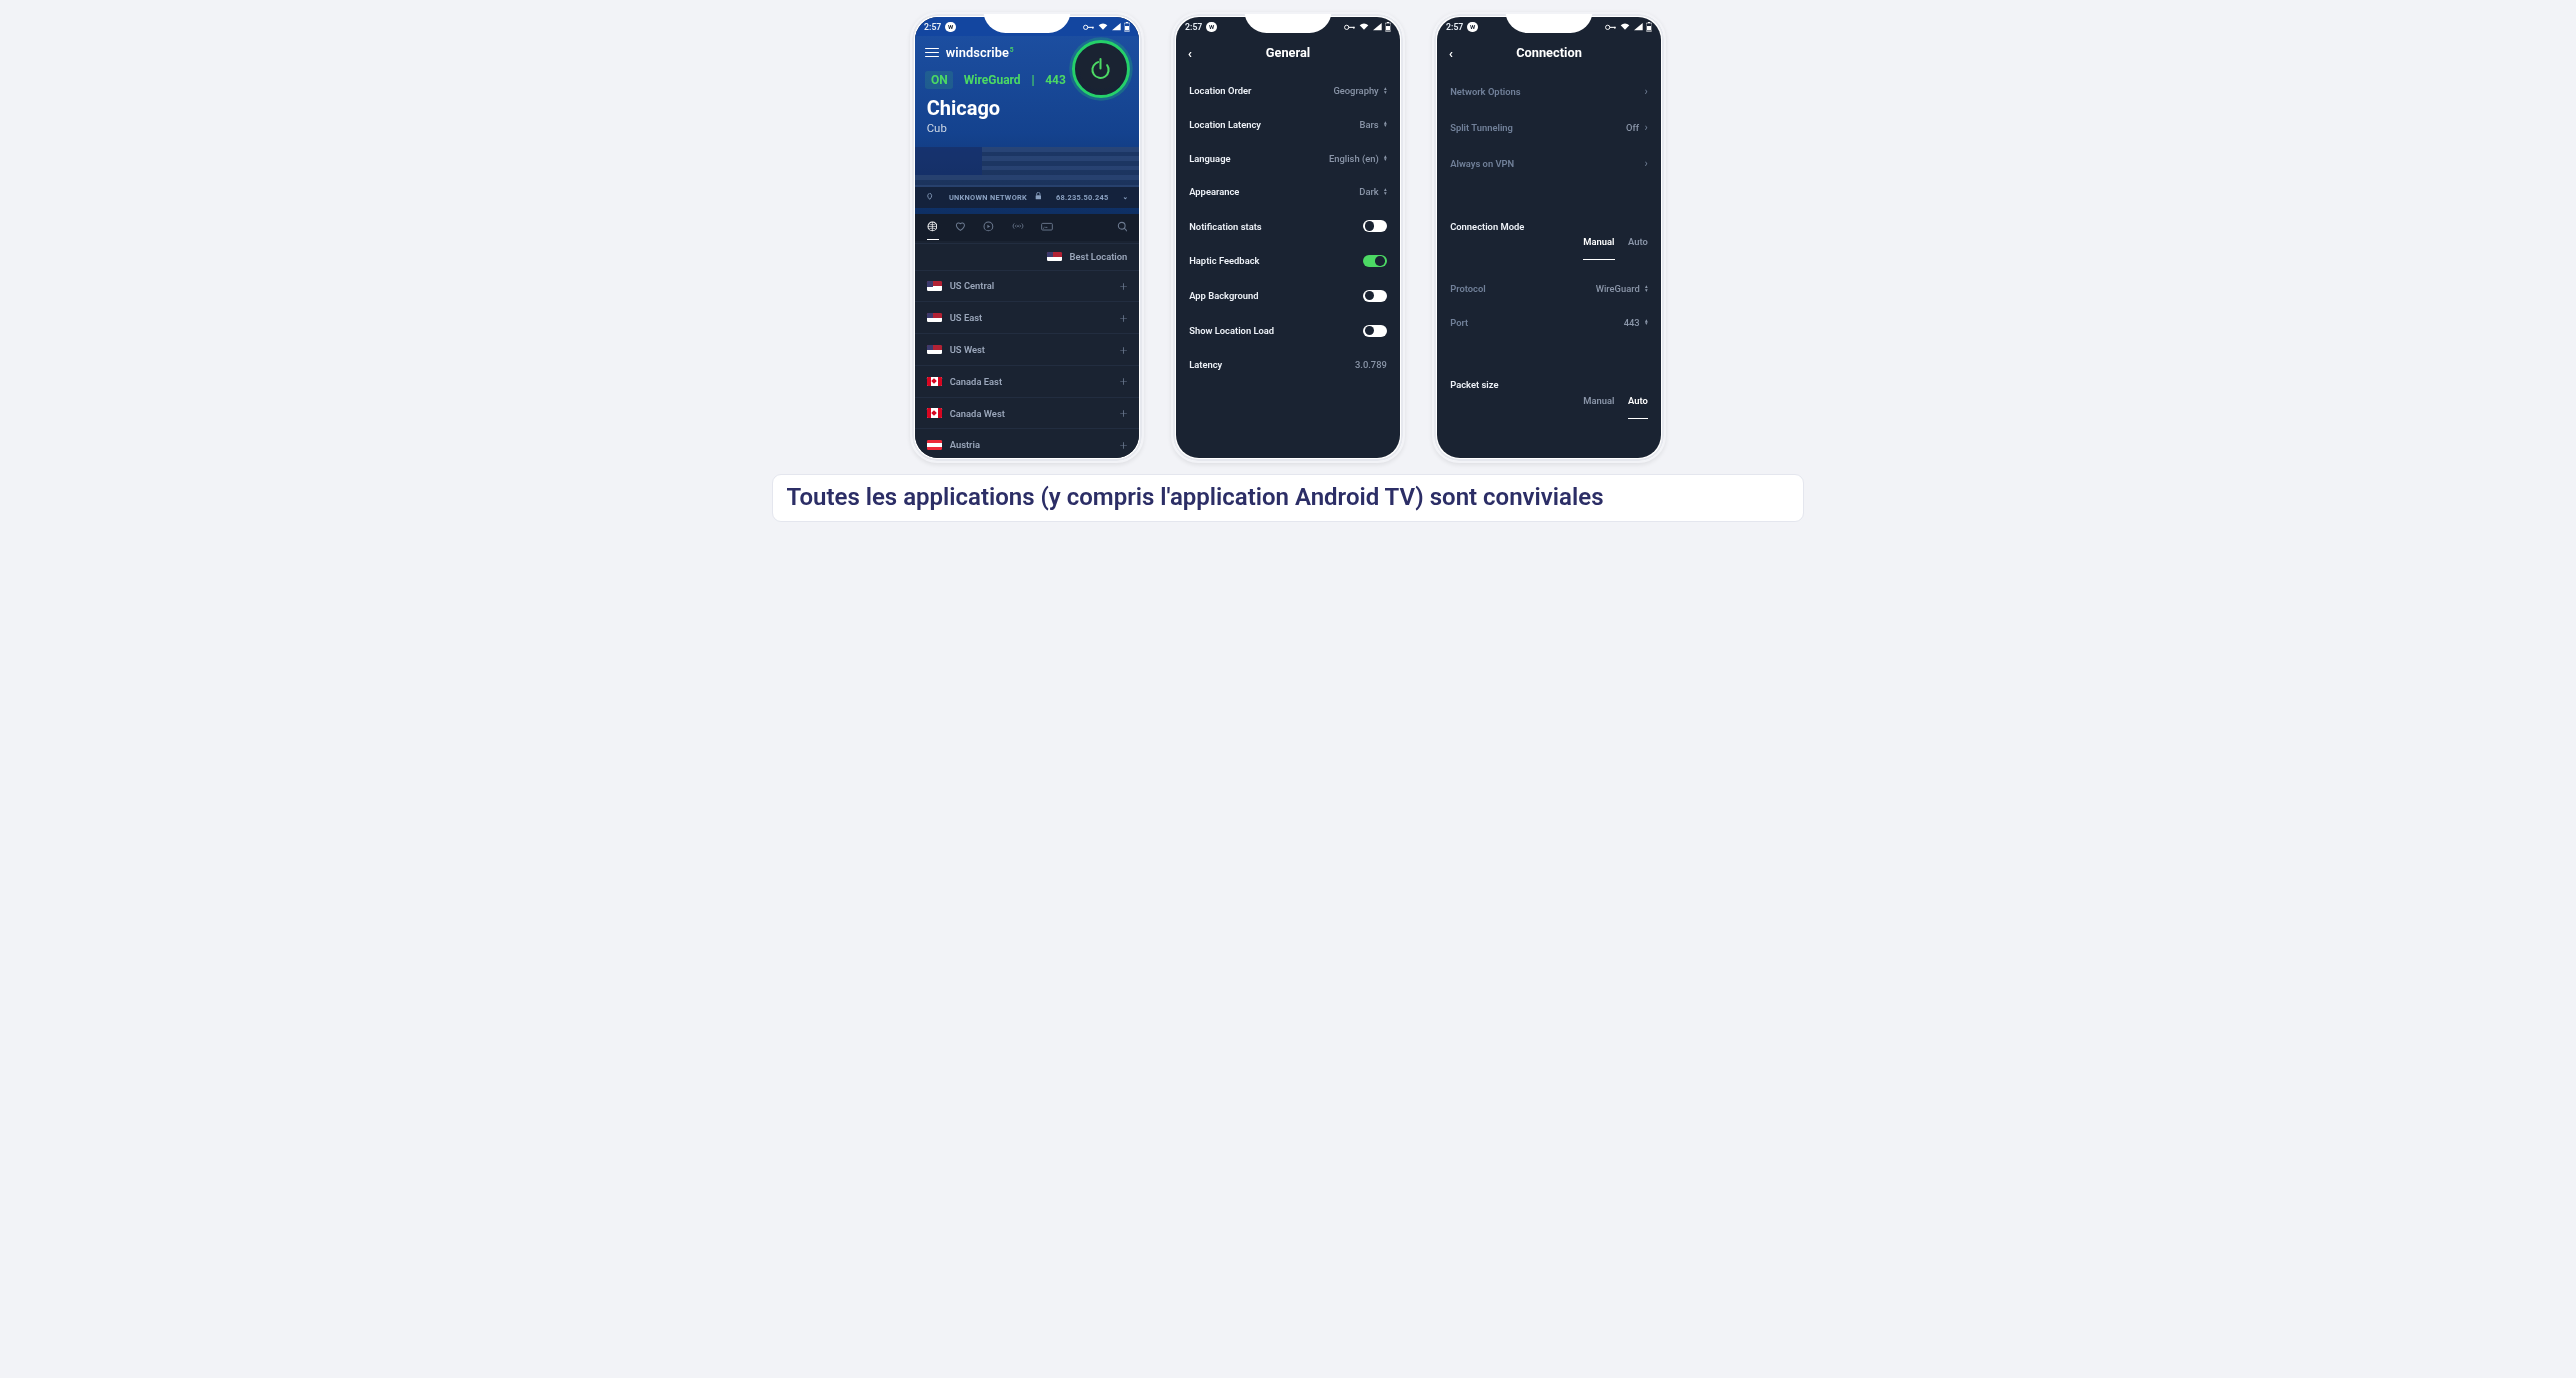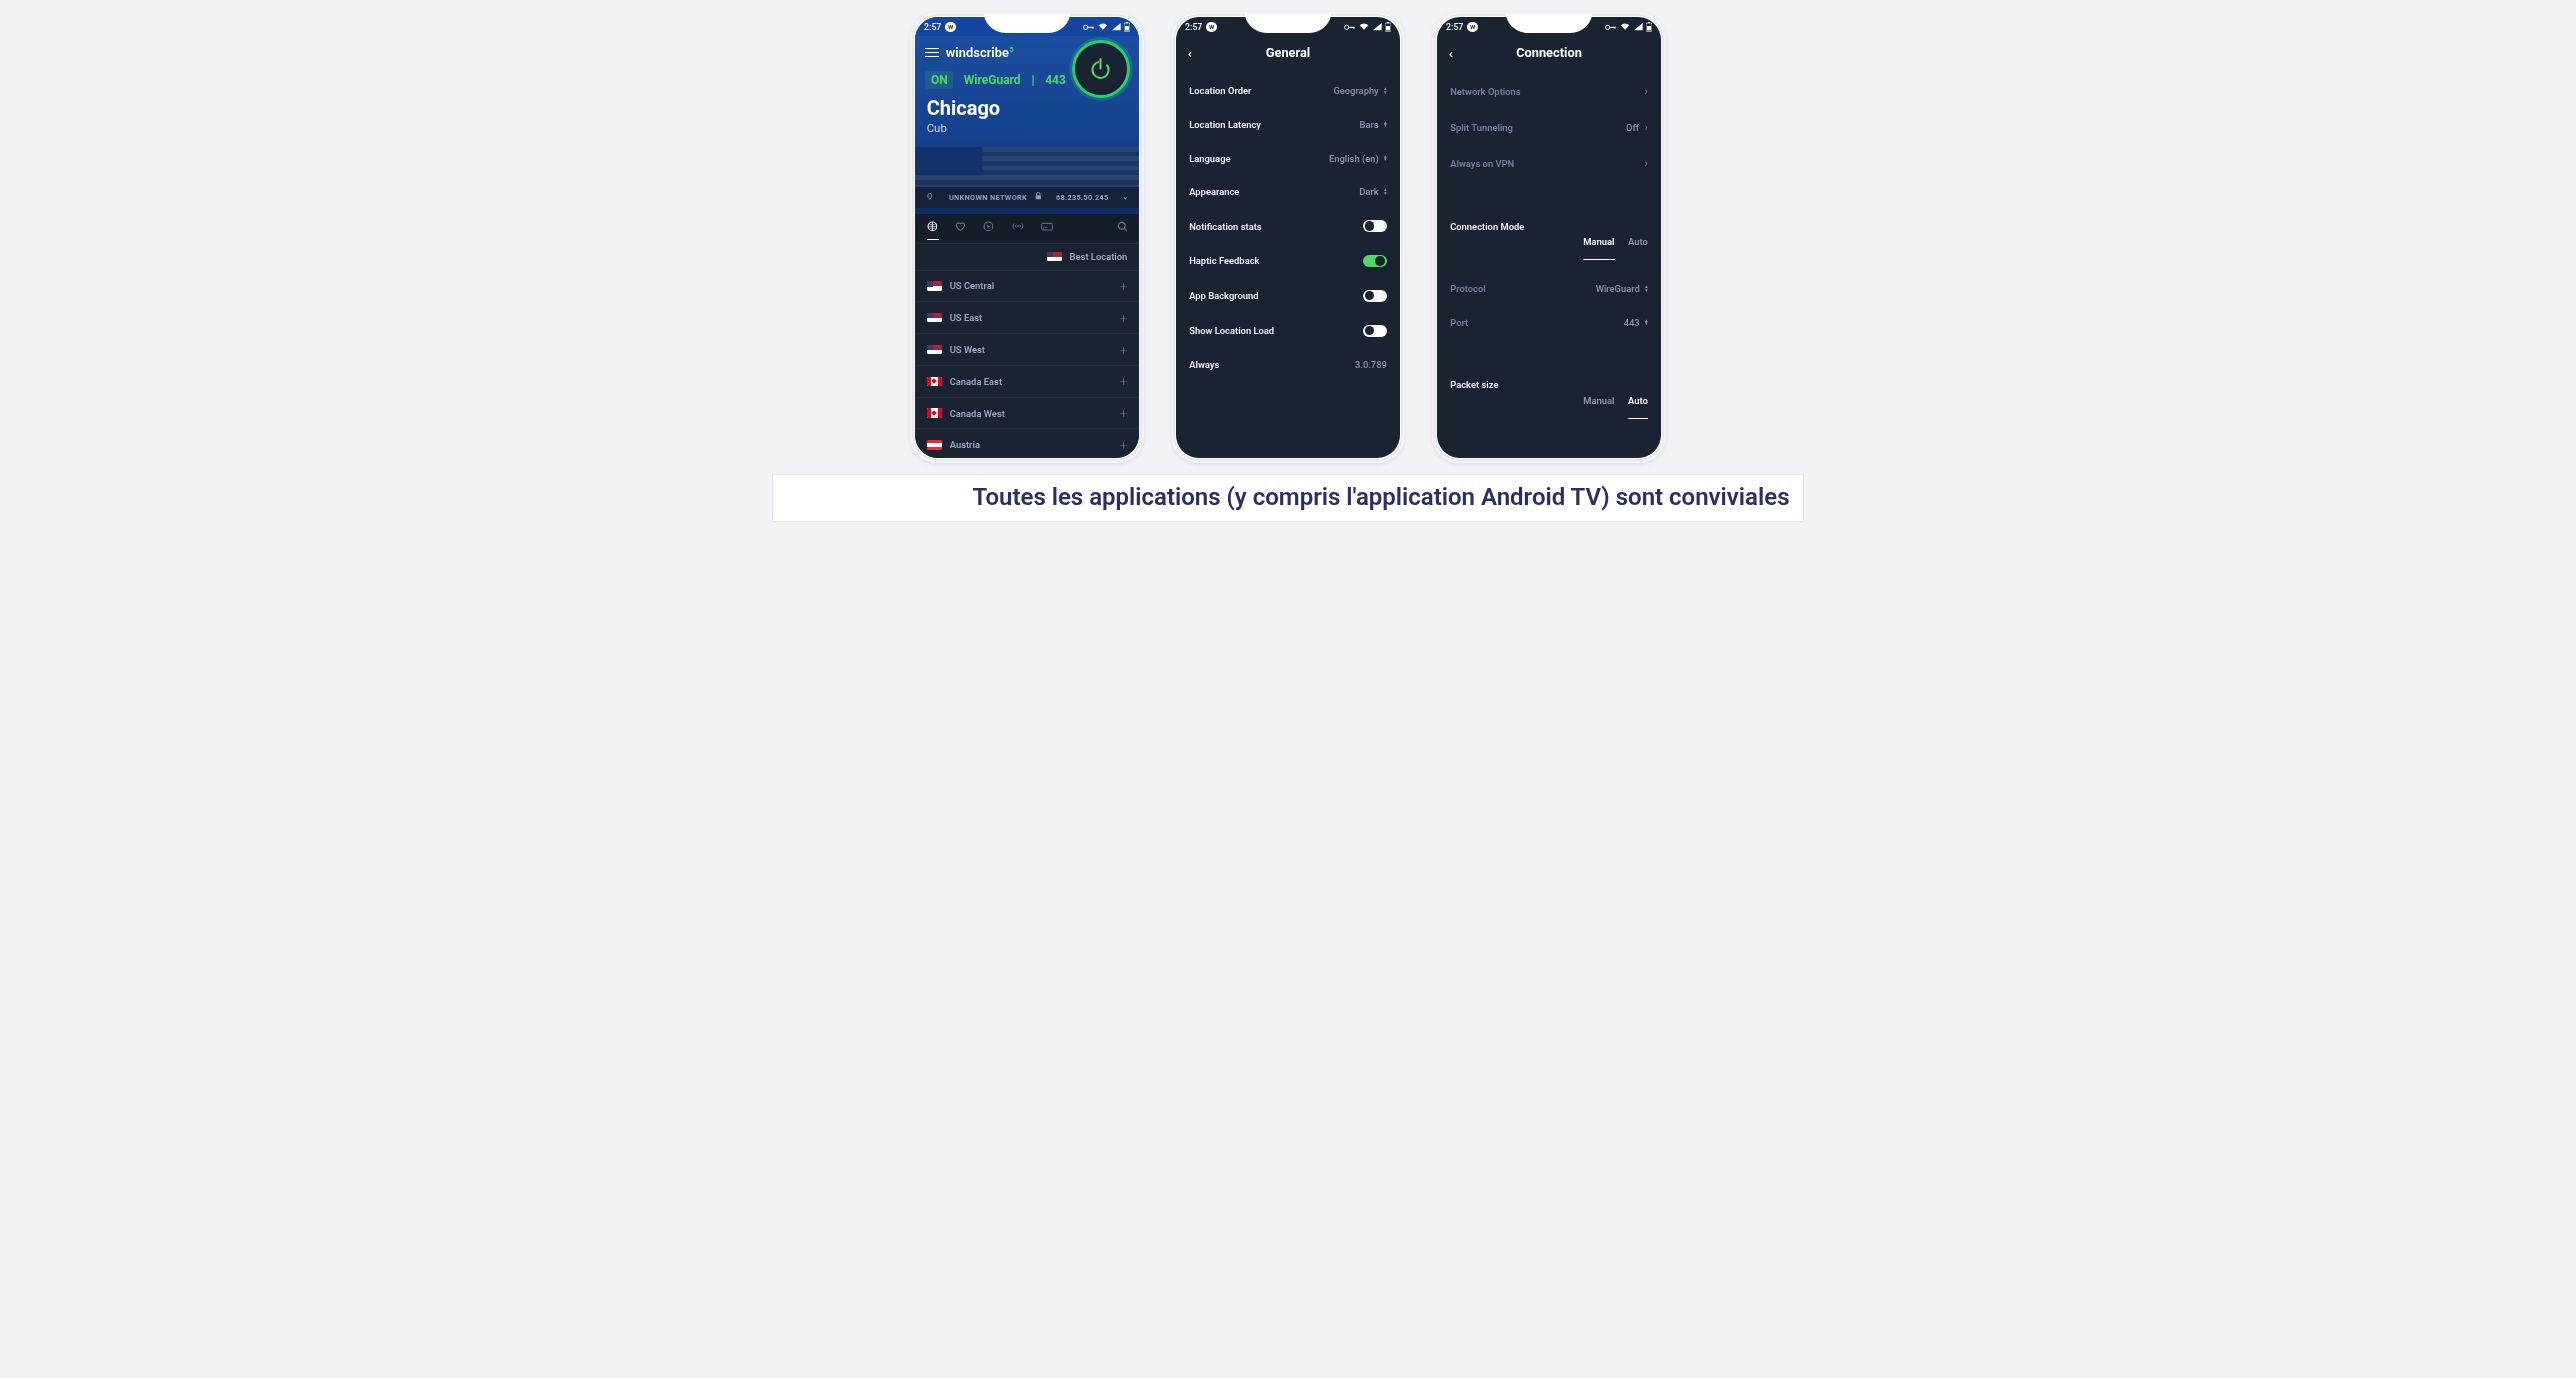--- a/index.html
+++ b/index.html
@@ -172,23 +172,23 @@
   .seg{display:flex;gap:13.5px;align-items:baseline;}
   .seg span{color:#8a95a8;font-size:9.4px;font-weight:600;padding-bottom:12px;margin-top:44px;}
   .seg span.active{color:#fff;border-bottom:1.3px solid #fff;}
 
   
   .caption-box{
     margin-top:10.8px;
     width:1032px;max-width:98%;
     background:#fff;
     border:0.7px solid #e4e6ee;
-    border-radius:1px;
+    border-radius:9px;
     padding:6.7px 13.5px 9.4px;
-    text-align:right;
+    text-align:left;
     color:#2c2e66;
     font-size:24px;
     font-weight:600;
     line-height:1.25;
     font-family: "Segoe UI", -apple-system, Roboto, sans-serif;
   }
 </style>
 </head>
 <body>
 
@@ -423,21 +423,21 @@
           </div>
           <div class="set-row">
             <span class="label">App Background</span>
             <span class="toggle off"></span>
           </div>
           <div class="set-row">
             <span class="label">Show Location Load</span>
             <span class="toggle off"></span>
           </div>
           <div class="set-row">
-            <span class="label">Always</span>
+            <span class="label">Latency</span>
             <span class="val">3.0.789</span>
           </div>
         </div>
     </div>
   </div>
 
   <div class="phone">
     <div class="notch"></div>
     <div class="phone-inner">
       <div class="statusbar">

